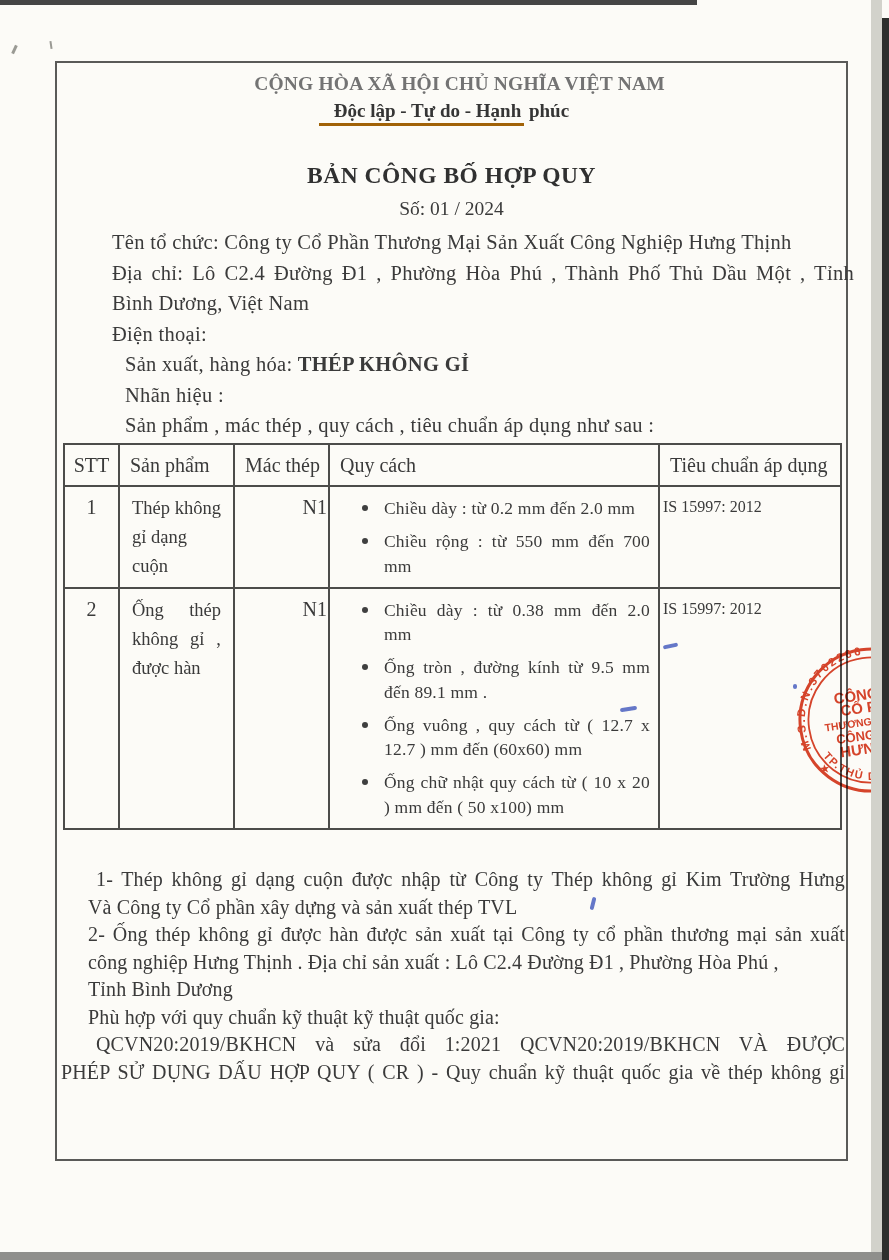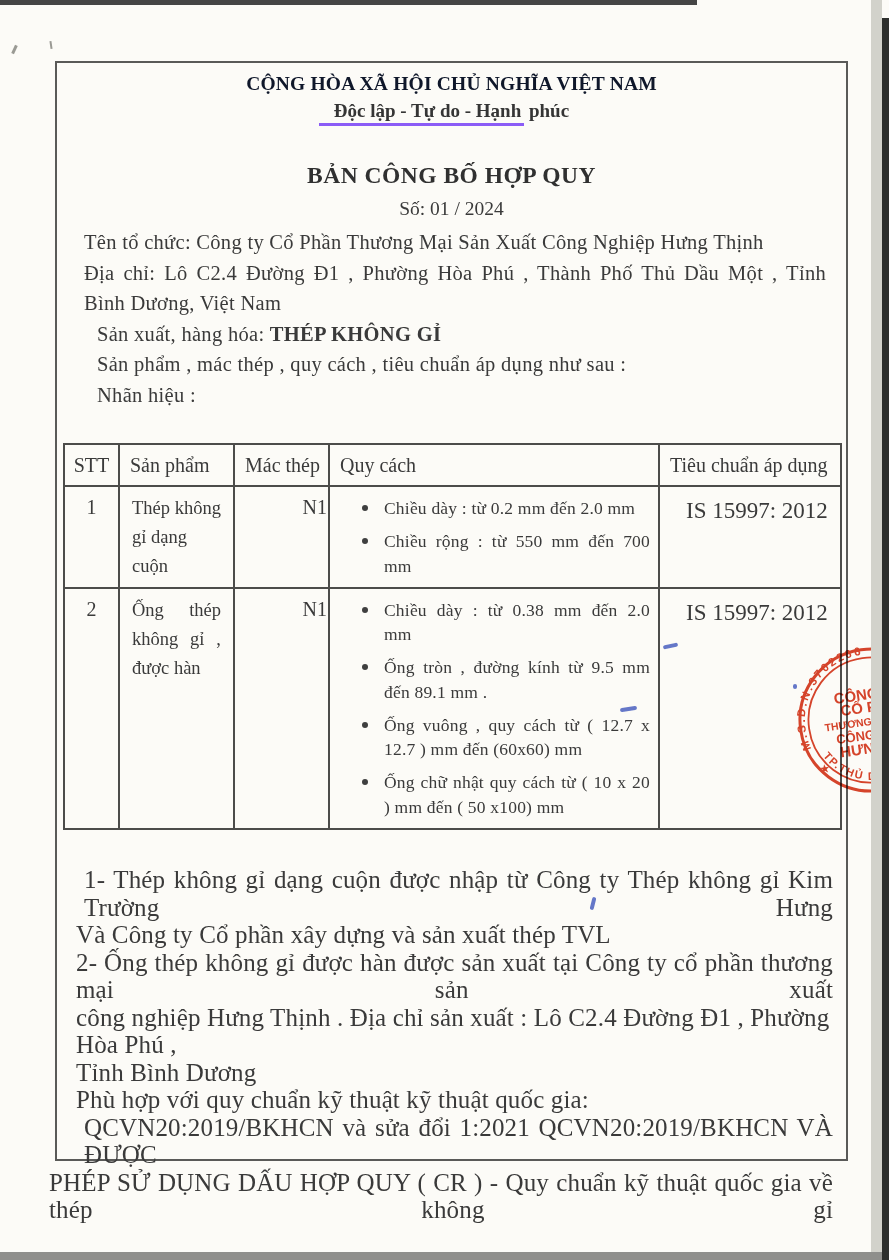--- a/index.html
+++ b/index.html
@@ -14,27 +14,27 @@
   .edge-right-dark  { position:absolute; left:882px; top:18px; width:7px; height:1242px; background:#2d2f2d; z-index:8; }
   .edge-bottom{ position:absolute; left:0; top:1252px; width:889px; height:8px; background:#8f8f8c; z-index:7; }
   .speck { position:absolute; background:#9a9a94; z-index:2; }
   .speck1 { left:13px; top:45px; width:3px; height:9px; transform:rotate(25deg); }
   .speck2 { left:50px; top:41px; width:2px; height:8px; transform:rotate(-8deg); }
 
   .doc-box { position:absolute; left:55px; top:61px; width:793px; height:1100px;
              border:2px solid #5a5a58; box-sizing:border-box; z-index:1; }
 
   .centered { position:absolute; left:55px; width:793px; text-align:center; }
-  .nat-title  { top:73px;  font-size:19.5px; font-weight:bold; letter-spacing:.2px; color:#0f172a; }
+  .nat-title  { top:73px;  font-size:19.5px; font-weight:bold; letter-spacing:.2px; color:#737373;margin-left:8px; }
   .motto      { top:100px; font-size:19px;   font-weight:bold; color:#353535; }
-  .motto .u   { border-bottom:3px solid #8b5cf6; padding:0 3px 2px 15px; margin-left:-15px; }
+  .motto .u   { border-bottom:3px solid #a16207; padding:0 3px 2px 15px; margin-left:-15px; }
   .doc-title  { top:162px; font-size:23.5px; font-weight:bold; letter-spacing:.5px; color:#303030; }
   .doc-number { top:198px; font-size:19.5px; }
 
-  .info { position:absolute; left:84px; top:227px; width:742px;
+  .info { position:absolute; left:112px; top:227px; width:742px;
           font-size:20.5px; letter-spacing:.3px; line-height:30.5px; z-index:2; }
   .info .ind { margin-left:13px; }
   .j { text-align:justify; text-align-last:justify; }
 
   .spec-table { position:absolute; left:63px; top:443px; border-collapse:collapse;
                 table-layout:fixed; z-index:2; }
   .spec-table td { border:2px solid #4c4c4a; vertical-align:top; overflow:hidden; }
   .spec-table tr.hd td { height:40px; vertical-align:middle; font-size:20px; padding:0 0 0 10px; }
   .spec-table tr.hd td.h-stt { text-align:center; padding:0; }
   tr.r1 { height:101px; } tr.r2 { height:231px; }
@@ -42,24 +42,24 @@
   td.sp  { padding:7px 12px 0; font-size:18.5px; }
   .sp .cl { line-height:29px; }
   .sp .cl:not(:last-child) { text-align:justify; text-align-last:justify; }
   td.mt  { text-align:right; padding-top:9px; font-size:20px; }
   td.qc  { padding:9px 8px 0 30px; font-size:17.5px; letter-spacing:.2px; }
   .qc ul { margin:0; padding:0; list-style:none; }
   .qc li { position:relative; padding-left:24px; margin-bottom:8.5px; line-height:24.5px; }
   .qc li::before { content:""; position:absolute; left:2px; top:9px; width:6px; height:6px;
                    border-radius:50%; background:#3f3f3f; }
   .qc li div:not(:last-child) { text-align:justify; text-align-last:justify; }
-  td.tc  { padding:11px 6px 0 26px; font-size:23px; }
-
-  .notes { position:absolute; left:76px; top:866px; width:757px;
-           font-size:25px; letter-spacing:.15px; line-height:27.5px; z-index:2; }
+  td.tc  { padding:11px 6px 0 3px; font-size:16px; }
+
+  .notes { position:absolute; left:88px; top:866px; width:757px;
+           font-size:20px; letter-spacing:.15px; line-height:27.5px; z-index:2; }
   .notes .list { margin-left:8px; }
   .notes .sub  { }
   .notes .outdent { margin-left:-27px; }
 
   .stamp { position:absolute; left:789px; top:642px; z-index:5; mix-blend-mode:multiply; }
   .pen-mark { position:absolute; background:#3e56bb; opacity:.8; border-radius:2px; z-index:4; }
   .pm1 { left:591px; top:897px; width:4px; height:13px; transform:rotate(14deg); }
   .pm2 { left:663px; top:644px; width:15px; height:4px; transform:rotate(-12deg); }
   .pm3 { left:620px; top:707px; width:17px; height:4px; transform:rotate(-8deg); }
   .pm4 { left:793px; top:684px; width:4px; height:5px; }
@@ -80,23 +80,24 @@
 
   <div class="centered nat-title">CỘNG HÒA XÃ HỘI CHỦ NGHĨA VIỆT NAM</div>
   <div class="centered motto"><span class="u">Độc lập - Tự do - Hạnh</span><span> phúc</span></div>
   <div class="centered doc-title">BẢN CÔNG BỐ HỢP QUY</div>
   <div class="centered doc-number">Số: 01 / 2024</div>
 
   <div class="info">
     <div>Tên tổ chức: Công ty Cổ Phần Thương Mại Sản Xuất Công Nghiệp Hưng Thịnh</div>
     <div class="j">Địa chỉ: Lô C2.4 Đường Đ1 , Phường Hòa Phú , Thành Phố Thủ Dầu Một , Tỉnh</div>
     <div>Bình Dương, Việt Nam</div>
+    <div>Điện thoại:</div>
     <div class="ind"><span>Sản xuất, hàng hóa: </span><b>THÉP KHÔNG GỈ</b></div>
+    <div class="ind">Nhãn hiệu :</div>
     <div class="ind">Sản phẩm , mác thép , quy cách , tiêu chuẩn áp dụng như sau :</div>
-    <div class="ind">Nhãn hiệu :</div>
   </div>
 
   <table class="spec-table">
     <colgroup>
         <col style="width:55px">
         <col style="width:115px">
         <col style="width:95px">
         <col style="width:330px">
         <col style="width:182px">
       </colgroup>

